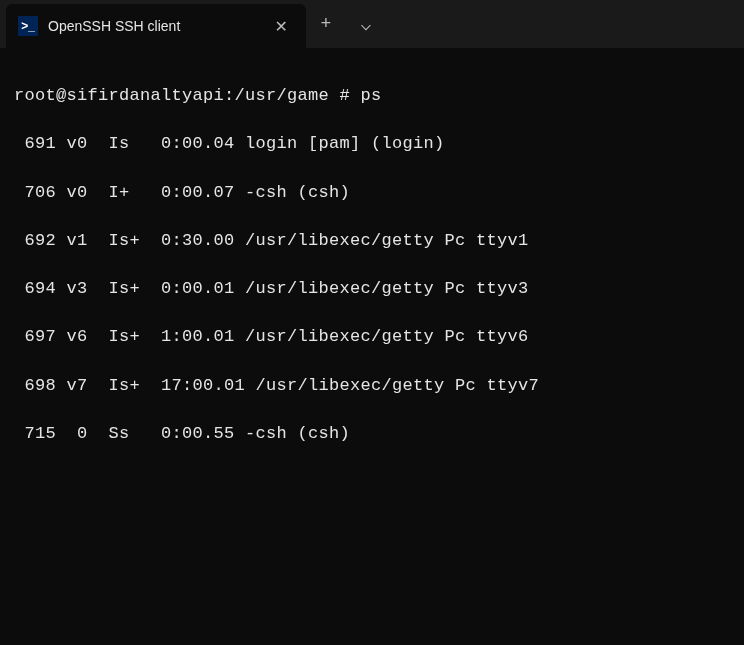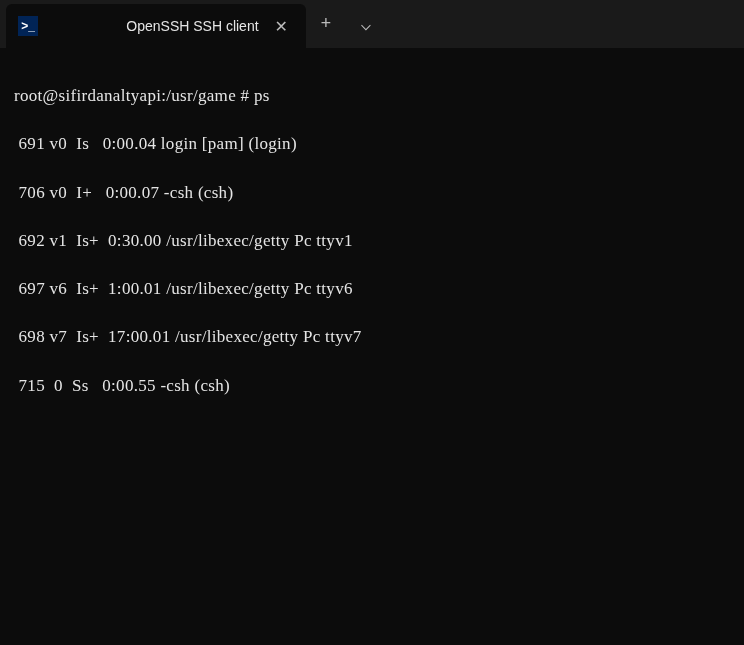--- a/index.html
+++ b/index.html
@@ -34,21 +34,21 @@
       width: 20px;
       height: 20px;
       background: #012456;
       display: flex;
       align-items: center;
       justify-content: center;
       color: #fff;
       font-size: 12px;
       font-weight: bold;
     }
-    .tab-title { flex: 1; color: #e5e5e5; text-align: right; }
+    .tab-title { flex: 1; color: #e5e5e5; }
     .tab-close {
       color: #bbb;
       font-size: 16px;
       cursor: pointer;
       padding: 2px 6px;
     }
     .new-tab, .dropdown-tab {
       display: flex;
       align-items: center;
       justify-content: center;
@@ -56,40 +56,41 @@
       color: #bbb;
       font-size: 18px;
       cursor: pointer;
     }
     .terminal {
       padding: 12px 14px;
       white-space: pre;
       line-height: 1.42;
       letter-spacing: 0.3px;
     }
-    .line { display: block; font-family: Liberation Serif, serif; }
+    .line { display: block; }
   </style>
 </head>
 <body>
 
 <div class="titlebar">
   <div class="tab">
     <div class="tab-icon">&gt;_</div>
     <span class="tab-title">OpenSSH SSH client</span>
     <span class="tab-close">✕</span>
   </div>
   <div class="new-tab">+</div>
   <div class="dropdown-tab">⌵</div>
 </div>
 
 <div class="terminal">
 <span class="line"><span>root@sifirdanaltyapi:/usr/game # </span><span>ps</span></span>
 <span class="line"> 691 v0  Is   0:00.04 login [pam] (login)</span>
 <span class="line"> 706 v0  I+   0:00.07 -csh (csh)</span>
 <span class="line"> 692 v1  Is+  0:30.00 /usr/libexec/getty Pc ttyv1</span>
+<span class="line"> 694 v3  Is+  0:00.01 /usr/libexec/getty Pc ttyv3</span>
 <span class="line"> 697 v6  Is+  1:00.01 /usr/libexec/getty Pc ttyv6</span>
 <span class="line"> 698 v7  Is+  17:00.01 /usr/libexec/getty Pc ttyv7</span>
 <span class="line"> 715  0  Ss   0:00.55 -csh (csh)</span>
 
 
 
 
 
 
 

